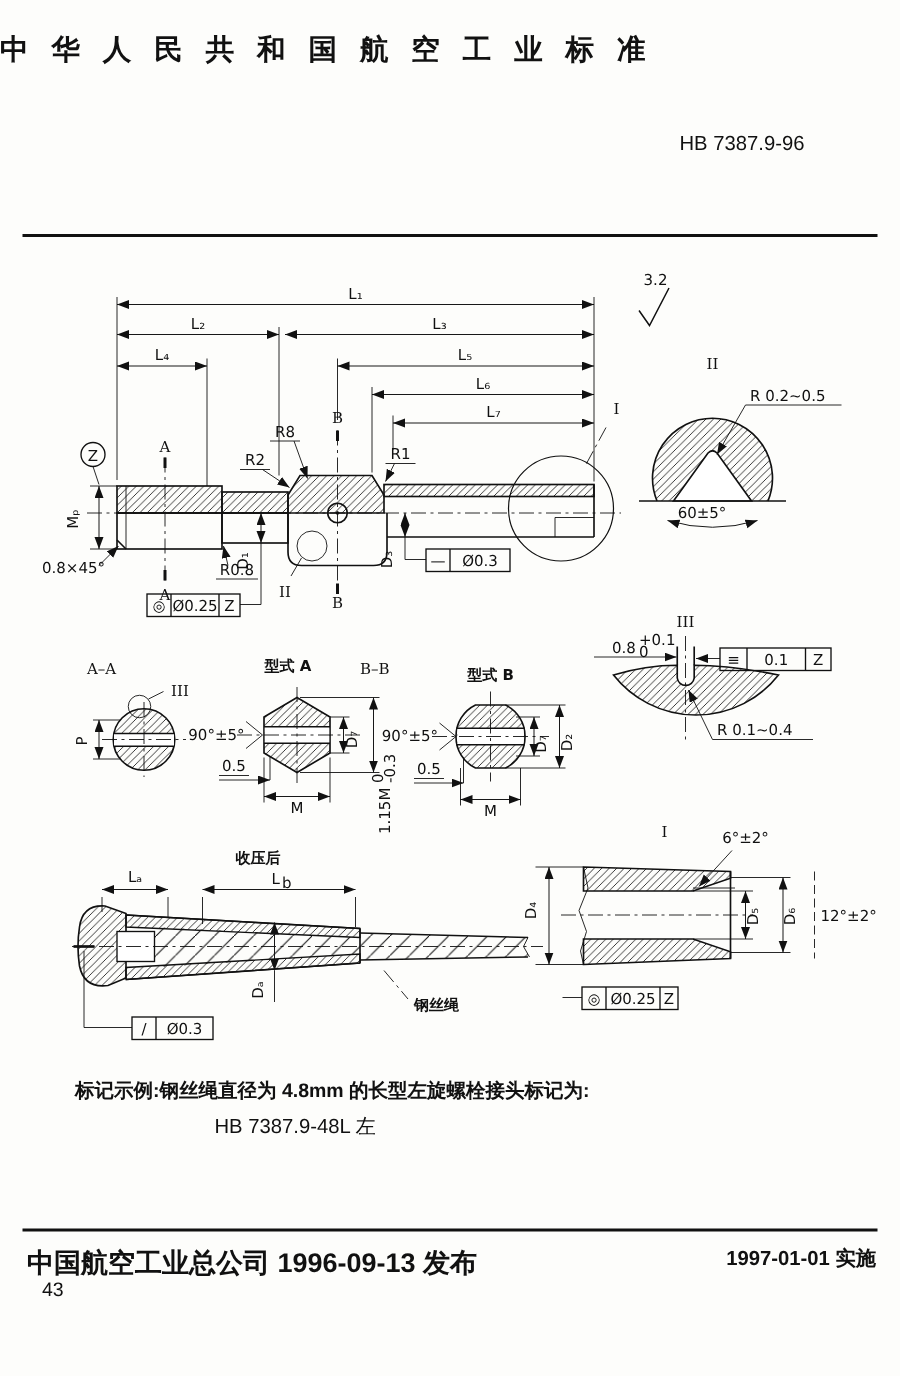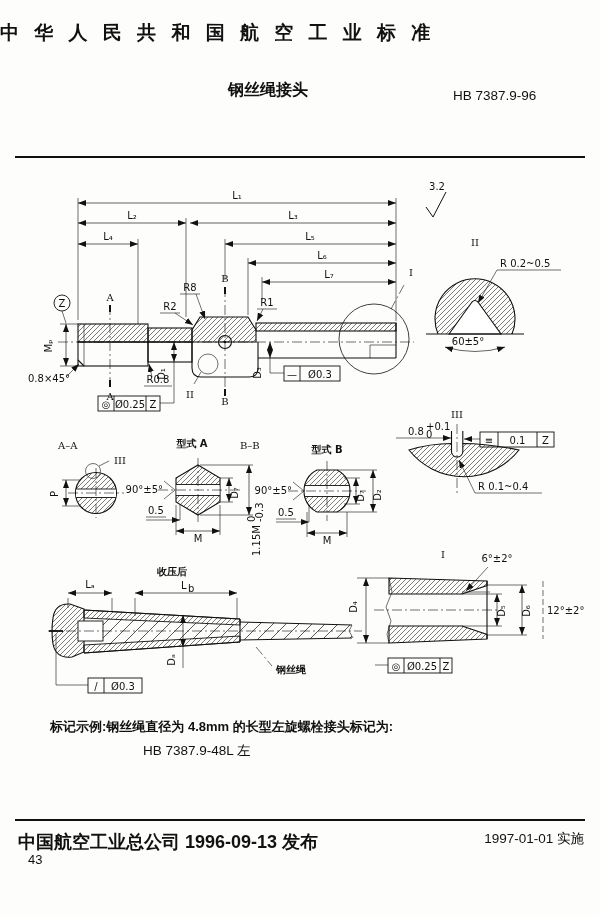--- a/index.html
+++ b/index.html
@@ -10,40 +10,39 @@
             letter-spacing:5px;box-sizing:border-box;padding-right:10px}
   #title-block{top:76px;left:0;width:536px;text-align:center;font-weight:bold;
                font-size:16px;line-height:27px}
   #std-code{top:88px;left:453px;font-size:13.5px;font-weight:normal}
   .rule{left:15px;width:570px;height:2px;background:#111}
   #rule-top{top:156px}
   #rule-bottom{top:819px}
   #marking-line1{top:718px;left:50px;font-size:13px;font-weight:600}
   #marking-line2{top:742px;left:143px;font-size:13.5px;font-weight:400}
   #footer-left{top:830px;left:18px;font-size:18px;font-weight:bold}
-  #footer-right{top:830px;right:16px;font-size:13.5px;font-weight:normal}
+  #footer-right{top:830px;right:16px;font-size:13.5px;font-weight:bold}
   #page-num{top:852px;left:28px;font-size:13px}
   svg{position:absolute;top:0;left:0}
   svg text{font-family:"DejaVu Sans",sans-serif;fill:#111;font-size:10px}
   .ser{font-family:"DejaVu Serif",serif}
   .ol{fill:none;stroke:#111;stroke-width:1.1}
   .tn{fill:none;stroke:#111;stroke-width:0.6}
   .cl{fill:none;stroke:#111;stroke-width:0.6;stroke-dasharray:10 3 2 3}
   .fr{fill:none;stroke:#111;stroke-width:0.9}
   .hz{fill:url(#h45);stroke:#111;stroke-width:1.1}
   .rp{fill:url(#ropeP);stroke:none}
   .dm{fill:none;stroke:#111;stroke-width:0.65}
   .wh{fill:#fff;stroke:none}
 </style>
 </head>
 <body>
 
 <div class="abs" id="std-name">中 华 人 民 共 和 国 航 空 工 业 标 准</div>
 <div class="abs" id="title-block">
-  <div>钢丝绳接头</div>
 </div>
 <div class="abs" id="std-code">HB 7387.9-96</div>
 <div class="abs rule" id="rule-top"></div>
 
 <svg width="600" height="917" viewBox="0 0 600 917">
   <defs>
     <pattern id="h45" width="5" height="5" patternUnits="userSpaceOnUse">
       <path d="M0,5 L5,0 M-1.25,1.25 L1.25,-1.25 M3.75,6.25 L6.25,3.75" stroke="#111" stroke-width="0.55" fill="none"></path>
     </pattern>
     <pattern id="ropeP" width="13" height="13" patternUnits="userSpaceOnUse">

